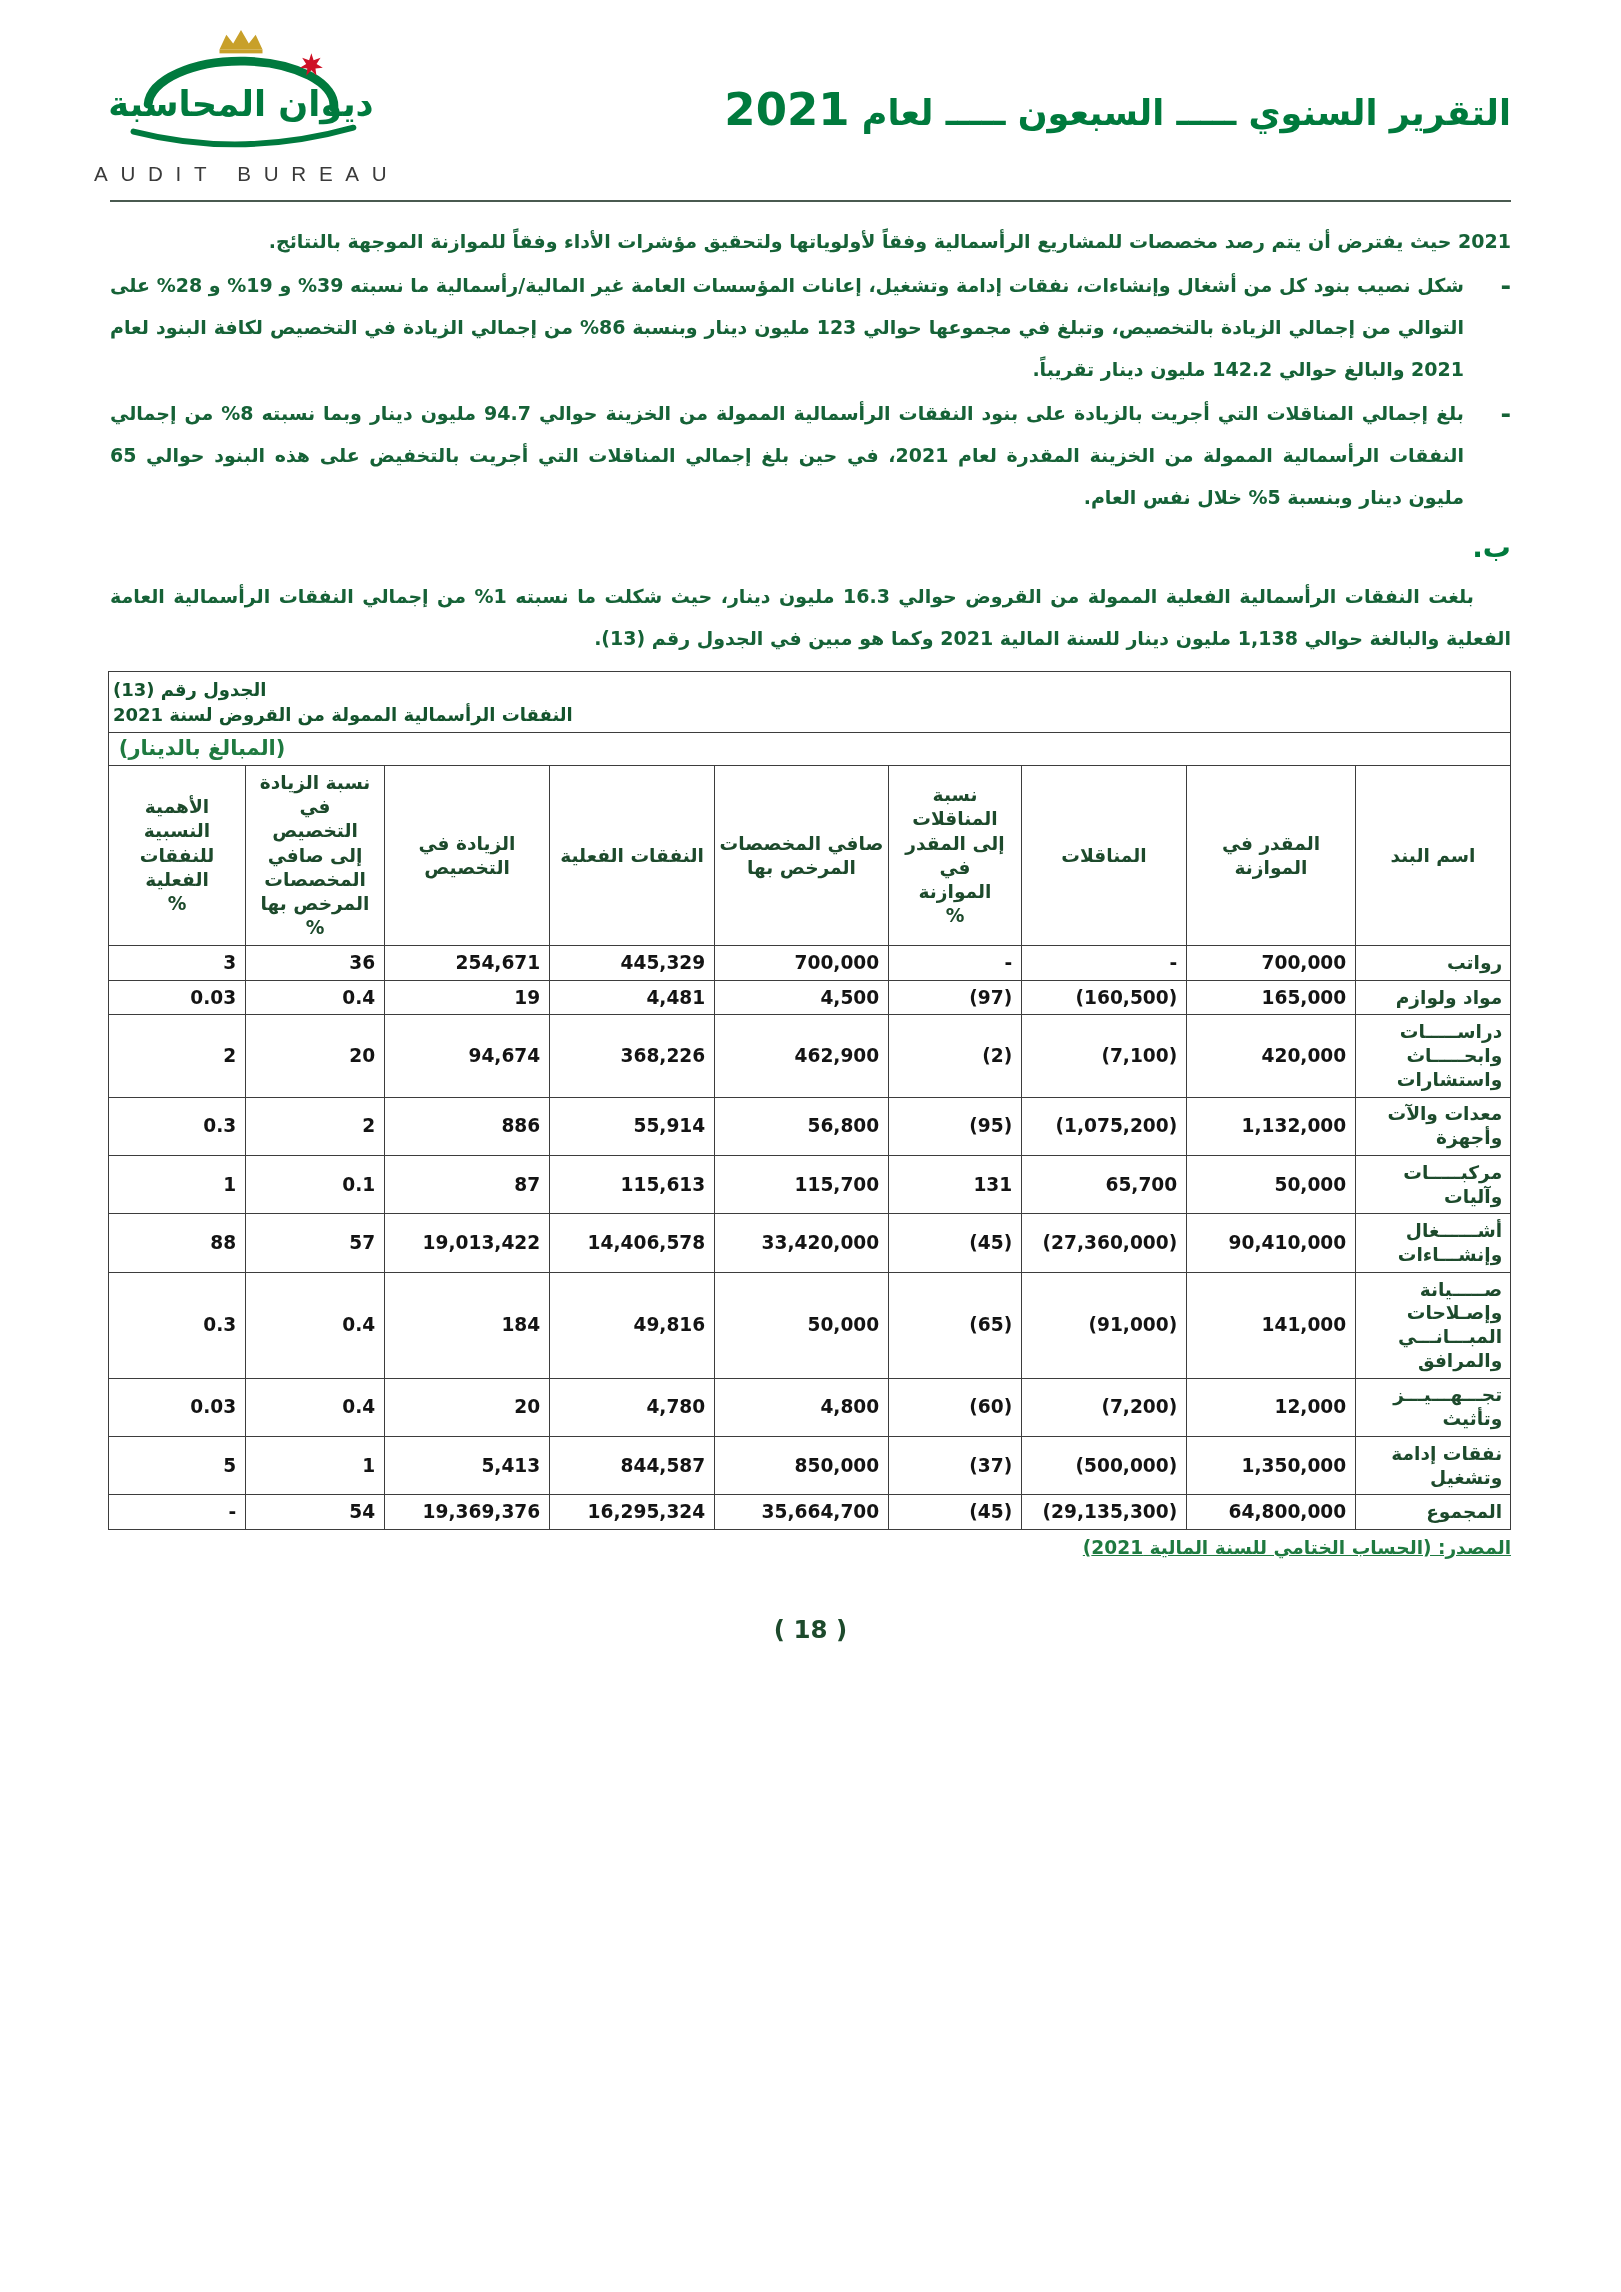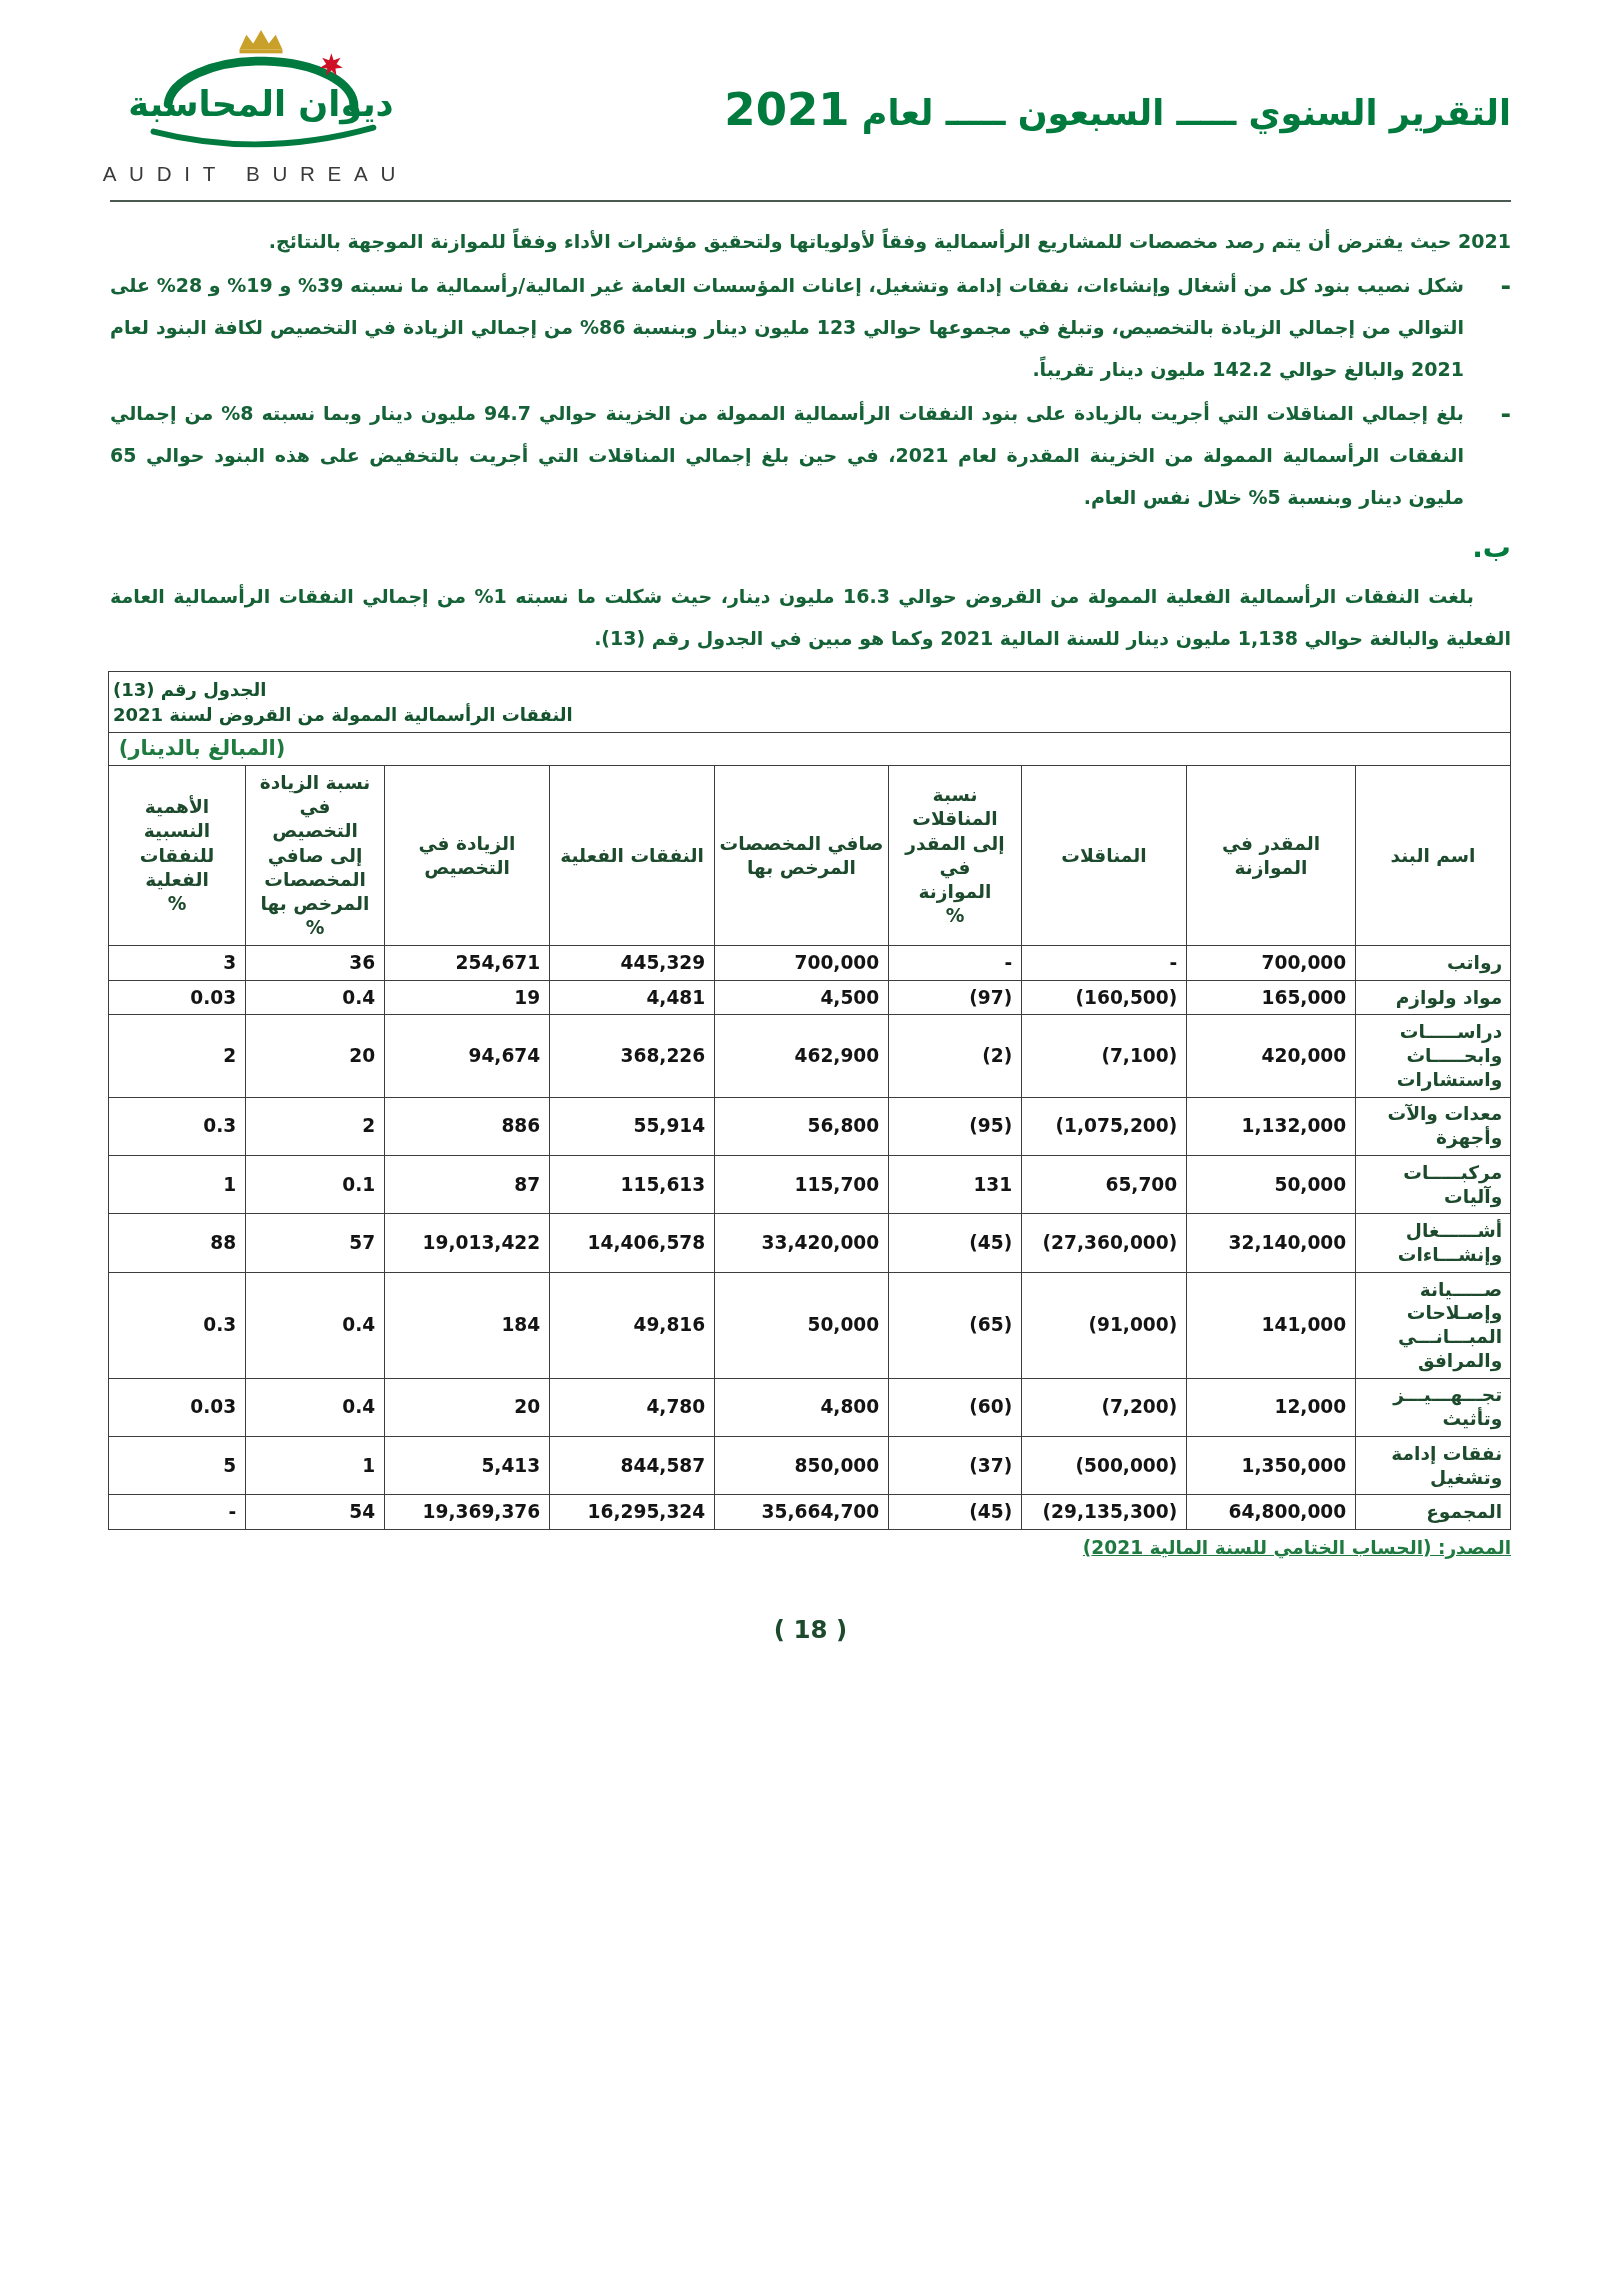--- a/index.html
+++ b/index.html
@@ -9,21 +9,21 @@
     --number-color:#141414;
     --note-green:#1f7a40;
     --border-color:#3d3d3d;
   }
   *{margin:0;padding:0;box-sizing:border-box;}
   body{background:#d9d9d9;font-family:"DejaVu Sans",sans-serif;}
   .page{width:1621px;height:2293px;background:#ffffff;margin:0 auto;position:relative;overflow:hidden;}
 
   
   .header{display:flex;justify-content:space-between;align-items:flex-start;padding:25.5px 110px 0 94px;}
-  .logo-block{width:314px;text-align:right;}
+  .logo-block{width:314px;text-align:left;}
   .logo-en{font-family:"Liberation Sans",sans-serif;font-size:20.6px;letter-spacing:12.7px;color:#3a3a3a;margin-top:3.9px;white-space:nowrap;}
   .title-ar{direction:rtl;color:var(--accent-green);font-weight:bold;font-size:35px;margin-top:57px;margin-left:88px;white-space:nowrap;}
   .title-year{font-size:45px;letter-spacing:1px;}
   .rule{border-top:2px solid #4a5a50;margin:13.7px 110px 0 110px;}
 
   
   .content{padding:17.6px 110px 0 110px;direction:rtl;}
   .para{color:var(--body-green);font-weight:bold;font-size:19px;line-height:42px;text-align:justify;margin-bottom:2px;}
   .bullet{display:flex;}
   .bullet .dash{width:47px;flex:none;color:var(--body-green);font-weight:bold;font-size:25.5px;line-height:42px;}
@@ -195,21 +195,21 @@
               <td class="cell-num">131</td>
               <td class="cell-num">115,700</td>
               <td class="cell-num">115,613</td>
               <td class="cell-num">87</td>
               <td class="cell-num">0.1</td>
               <td class="cell-num">1</td>
             </tr>
             <tr>
               <td class="cell-name">أشــــــغال
 وإنشـــاءات</td>
-              <td class="cell-num">32,140,000</td>
+              <td class="cell-num">90,410,000</td>
               <td class="cell-num">(27,360,000)</td>
               <td class="cell-num">(45)</td>
               <td class="cell-num">33,420,000</td>
               <td class="cell-num">14,406,578</td>
               <td class="cell-num">19,013,422</td>
               <td class="cell-num">57</td>
               <td class="cell-num">88</td>
             </tr>
             <tr>
               <td class="cell-name">صـــــيانة

